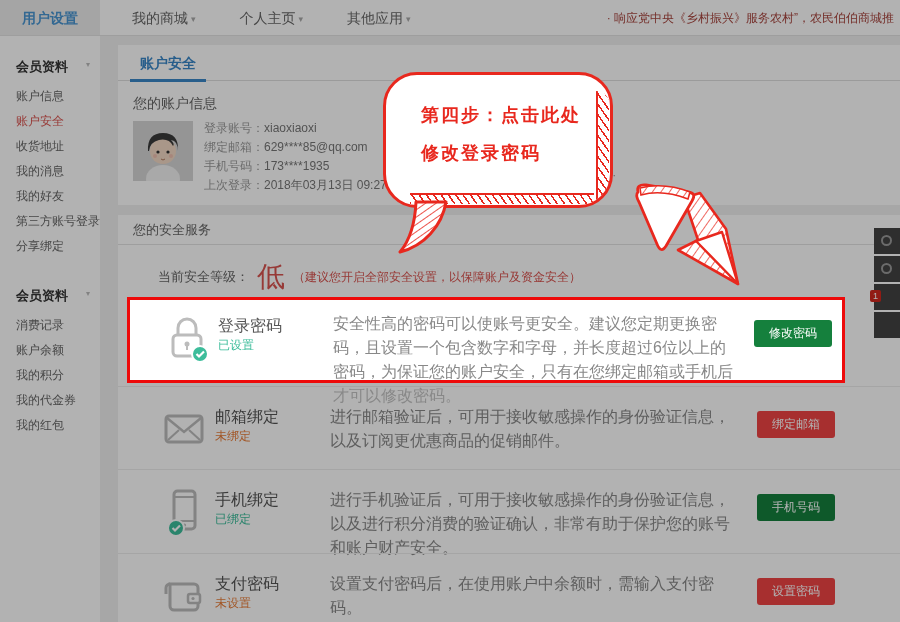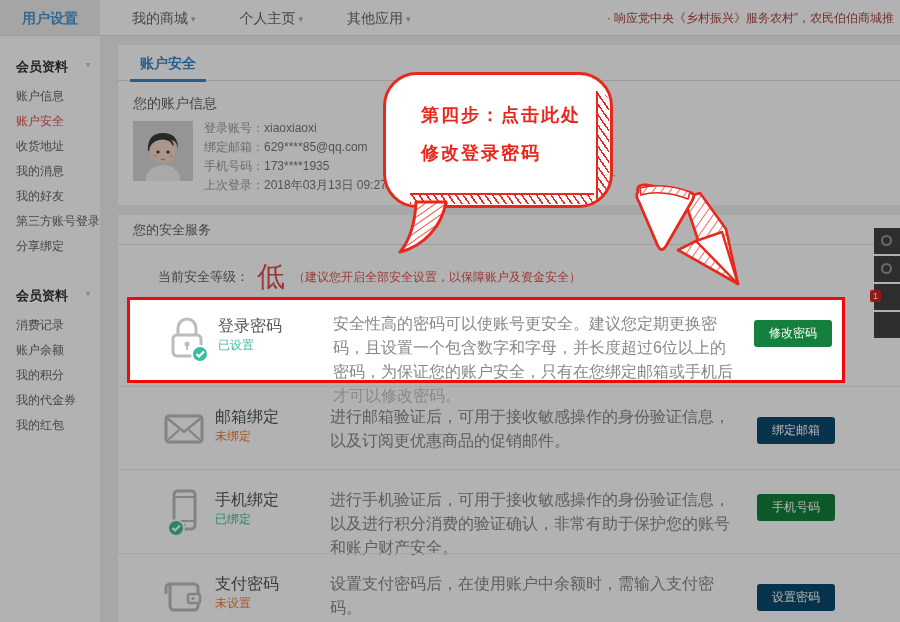--- a/index.html
+++ b/index.html
@@ -46,21 +46,21 @@
   .svc-row.normal { border-top:1px solid #ececec; }
   .svc-icon { position:absolute; left:42px; top:16px; width:48px; height:52px; }
   .svc-main { position:absolute; left:97px; top:20px; }
   .svc-title { font-size:16px; color:#555; }
   .svc-status { font-size:12px; }
   .svc-status.ok { color:#3dbd9b; }
   .svc-status.warn { color:#e87e3a; }
   .svc-desc { position:absolute; left:212px; top:18px; width:400px; font-size:16px; color:#888; line-height:24px; }
   .svc-btn { position:absolute; top:24px; width:78px; height:27px; border:none; border-radius:3px; color:#fff; font-size:12px; cursor:pointer; font-family:inherit; }
   .btn-orange { background:#15803d; }
-  .btn-teal { background:#0c4a6e;margin-top:6px; }
+  .btn-teal { background:#ef4444; }
 
   .row-login { top:82px; height:86px; left:9px; right:55px; background:#fff; border:3px solid #ee0a0a; z-index:20; }
   .row-login .svc-icon { left:33px; top:12px; }
   .row-login .svc-main { left:88px; top:16px; }
   .row-login .svc-desc { left:203px; top:12px; }
   .row-login .svc-btn { right:10px; top:20px; }
   .row-mail { top:171px; height:83px; }
   .row-phone { top:254px; height:84px; }
   .row-wallet { top:338px; height:80px; }
   .row-mail .svc-btn, .row-phone .svc-btn, .row-wallet .svc-btn { right:65px; }

